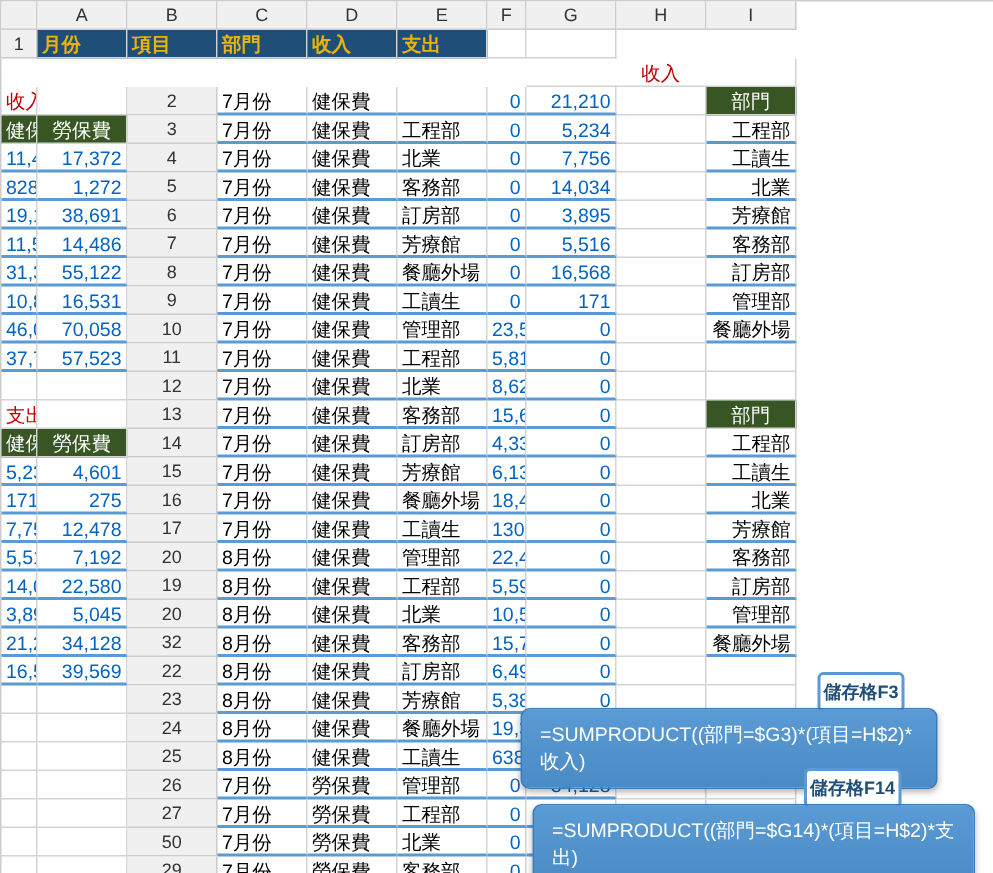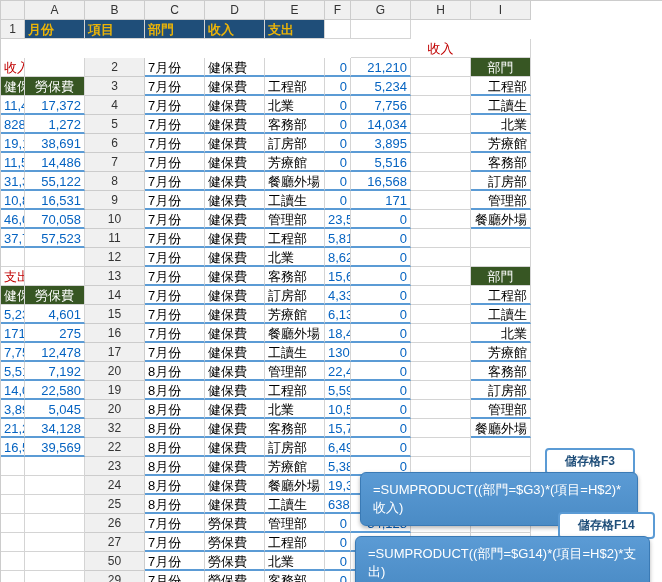--- a/index.html
+++ b/index.html
@@ -9,21 +9,21 @@
 .rc{background:#f0f0f0;text-align:center;border-right:1px solid #ccc;border-bottom:1px solid #ccc;font-size:12px;color:#333;line-height:19px}
 .corner{background:#f0f0f0;border-right:1px solid #ccc;border-bottom:1px solid #ccc}
 .c{border-right:1px solid #d4d4d4;border-bottom:1px solid #d4d4d4;padding:0 3px;line-height:19px;overflow:hidden;white-space:nowrap}
 .hdr{background:#1f4e79;color:#eab308;text-align:left;font-weight:700}
 .ghdr{background:#375623;color:#fff;text-align:center}
 .blue{color:#0563c1;text-align:right}
 .rt{text-align:right}
 .red{color:#c00000;text-align:center}
 .bb{border-bottom:2px solid #5b9bd5}
 .callout{position:absolute;background:linear-gradient(#5b9bd5,#4a8bc5);color:#fff;padding:8px 12px;border-radius:6px;border:1px solid #3a7ab5;font-size:13px;box-shadow:0 2px 4px rgba(0,0,0,0.3)}
-.badge{position:absolute;background:#fff;color:#1f4e79;border:2px solid #5b9bd5;padding:3px 18px;border-radius:4px;font-weight:bold;font-size:12px}
+.badge{position:absolute;background:#fff;color:#1f4e79;border:2px solid #5b9bd5;padding:3px 2px;border-radius:4px;font-weight:bold;font-size:12px}
 </style>
 </head>
 <body>
 
 <div class="ws" id="grid">
     <div class="corner"></div>
     <div class="hc">A</div>
     <div class="hc">B</div>
     <div class="hc">C</div>
     <div class="hc">D</div>
@@ -317,15 +317,15 @@
     <div class="c bb">7月份</div>
     <div class="c bb">勞保費</div>
     <div class="c bb">客務部</div>
     <div class="c blue bb">0</div>
     <div class="c blue bb"></div>
     <div class="c"></div>
     <div class="c"></div>
   </div>
 
 <div class="badge" style="top:448px;left:545px">儲存格F3</div>
-<div class="callout" style="top:472px;left:360px;width:278px">=SUMPRODUCT((部門=$G3)*(項目=H$2)*收入)</div>
-<div class="badge" style="top:512px;left:558px">儲存格F14</div>
+<div class="callout" style="top:472px;left:347px;width:278px">=SUMPRODUCT((部門=$G3)*(項目=H$2)*收入)</div>
+<div class="badge" style="top:512px;left:536px">儲存格F14</div>
 <div class="callout" style="top:536px;left:355px;width:295px">=SUMPRODUCT((部門=$G14)*(項目=H$2)*支出)</div>
 
 </body></html>

